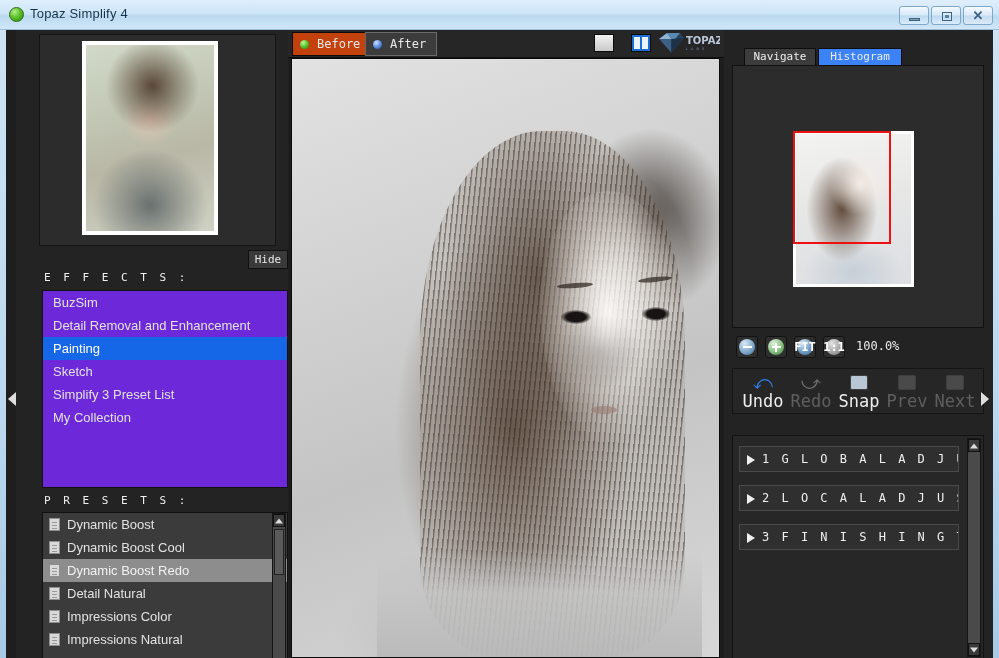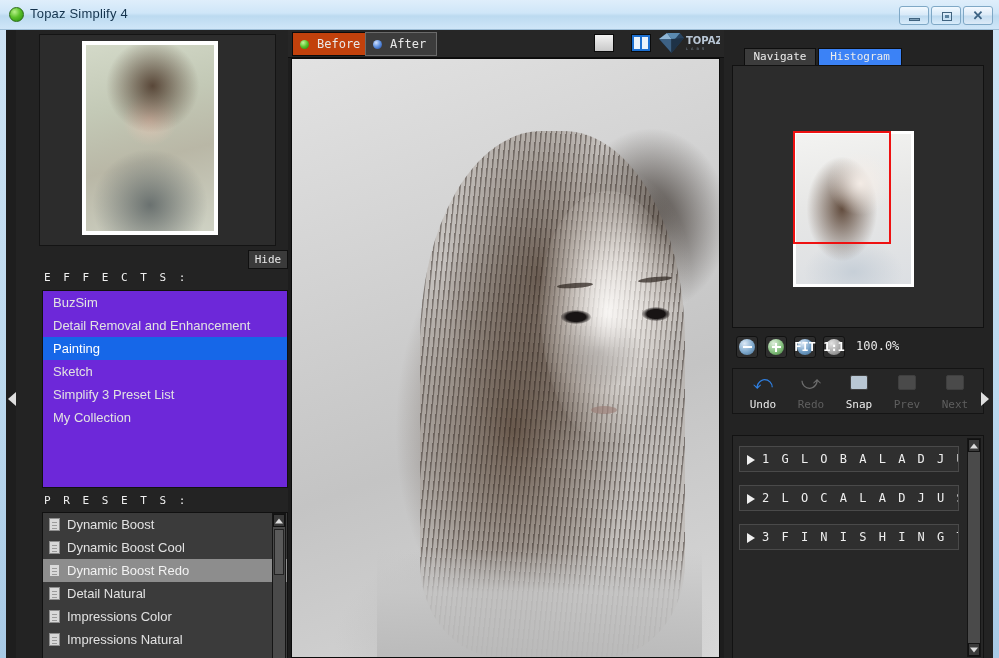--- a/index.html
+++ b/index.html
@@ -371,21 +371,21 @@
   }
   .tool-row {
     position: absolute; left: 8px; top: 338px; width: 252px; height: 46px;
     border: 1px solid #141414; background: #262626; box-sizing: border-box;
   }
   .tool {
     position: absolute; top: 3px; width: 48px; height: 40px; text-align: center;
   }
   .tool .tl {
     position: absolute; left: 0; bottom: 1px; width: 48px;
-    font-family:"DejaVu Sans Mono", monospace; font-size: 11px;
+    font-family:"DejaVu Sans Mono", monospace; font-size: 17px;
   }
   .tool.on .tl { color: #ededed; }
   .tool.off .tl { color: #5f5f5f; }
   .tool .ti { position: absolute; left: 50%; top: 1px; transform: translateX(-50%); width: 22px; height: 20px; }
   .arrow-ico { font-size: 19px; line-height: 20px; }
   .sq-ico { width:18px;height:15px;margin:2px auto 0;border:1px solid #3f3f3f;border-radius:2px;box-sizing:border-box; }
   .adj-box {
     position: absolute; left: 8px; top: 405px; width: 252px; height: 225px;
     background: #272727; border: 1px solid #121212; box-sizing: border-box;
   }

